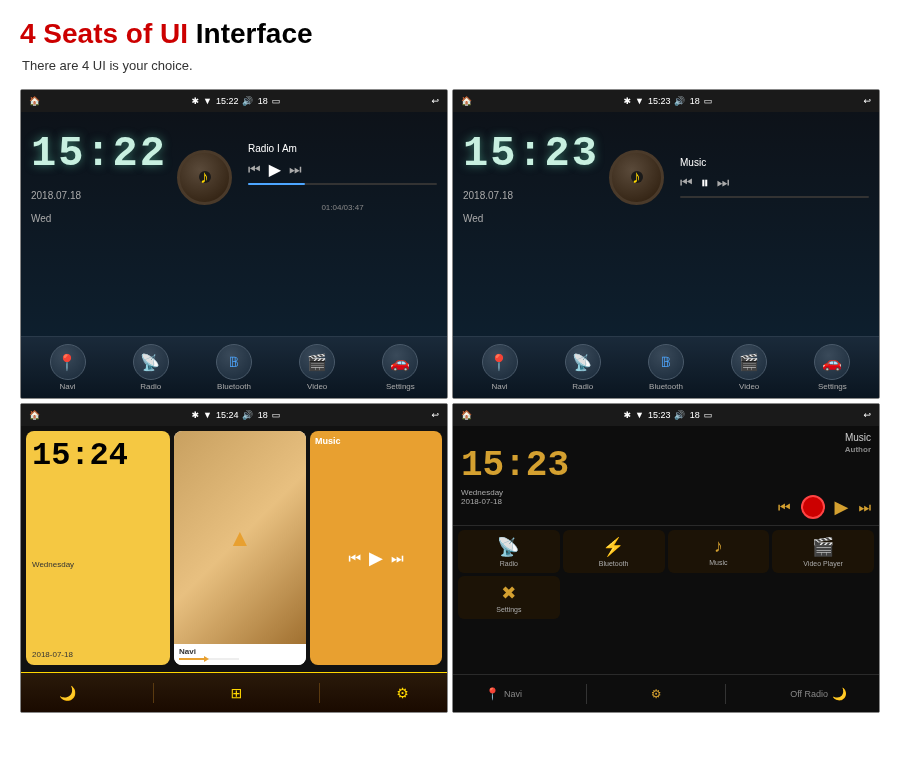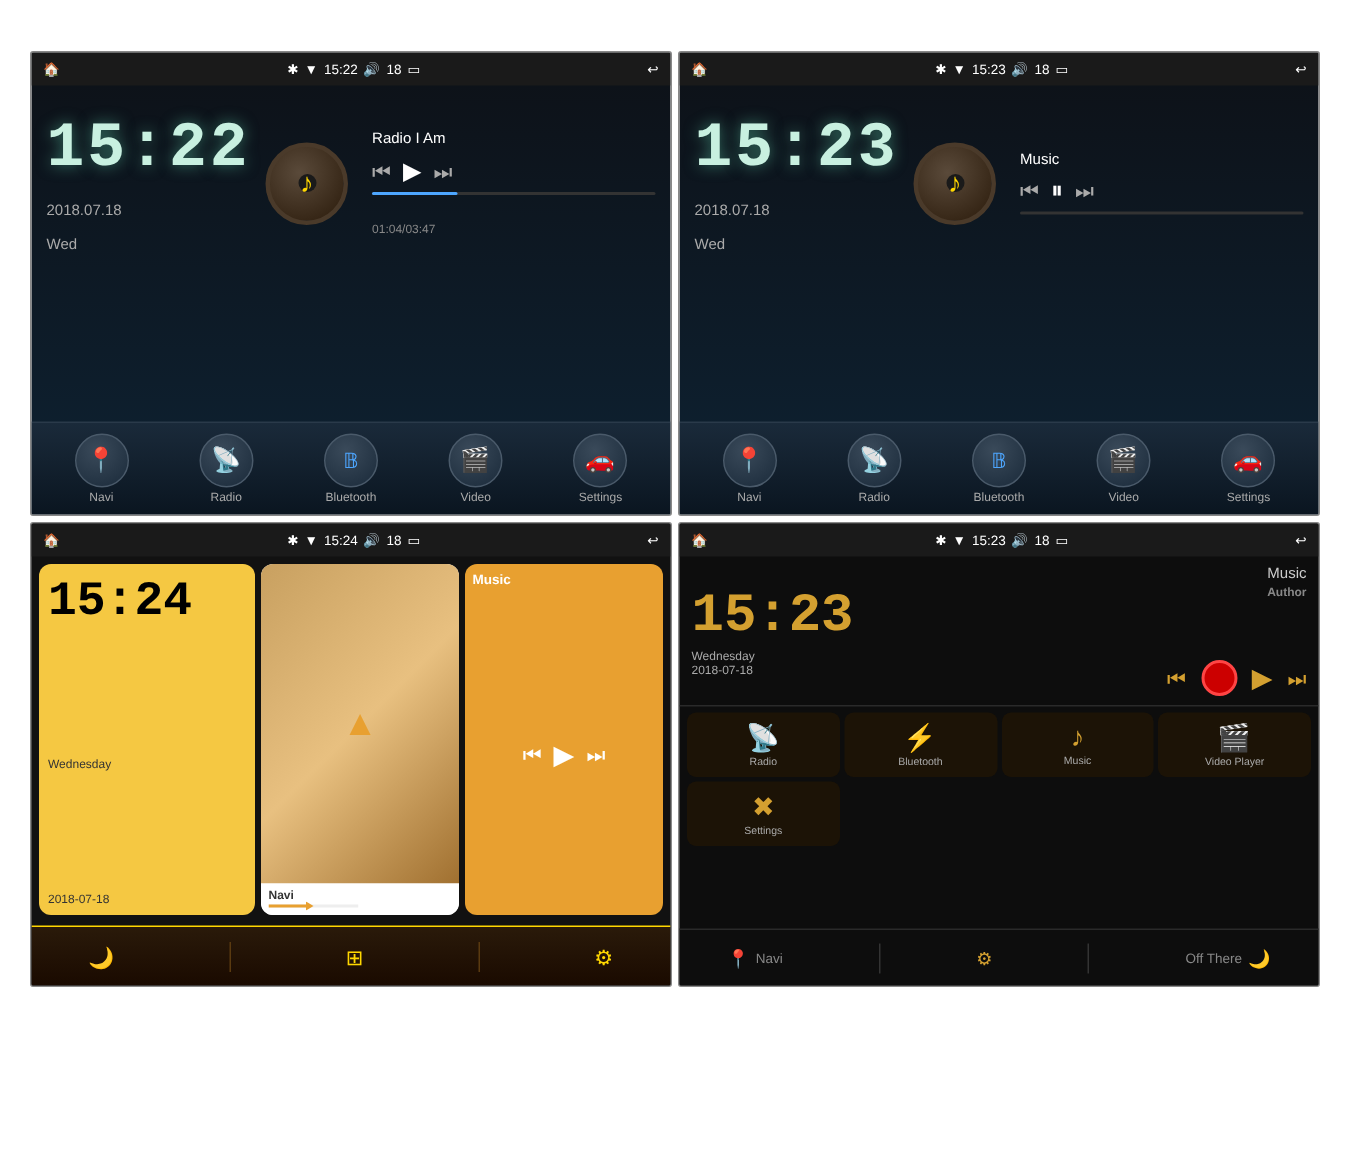--- a/index.html
+++ b/index.html
@@ -154,21 +154,21 @@
     .progress-fill {
       height: 100%;
       background: #4da6ff;
       width: 30%;
       border-radius: 1px;
     }
     .time-elapsed {
       font-size: 8px;
       color: #888;
       margin-top: 18px;
-      text-align: left;
+      text-align: center;
     }
 
     
     .bottom-nav {
       display: flex;
       align-items: center;
       justify-content: space-around;
       padding: 6px 5px;
       background: linear-gradient(180deg, #1a2a3a 0%, #0a1520 100%);
       border-top: 1px solid #2a3a4a;
@@ -222,20 +222,25 @@
     }
     .screen3-btn {
       color: #ffd700;
       font-size: 14px;
     }
   </style>
 </head>
 <body>
 
 <div class="header">
+  <h1>
+    <span class="red">4 Seats of UI</span>
+    <span>Interface</span>
+  </h1>
+  <p>There are 4 UI is your choice.</p>
 </div>
 
 <div class="screens-grid">
 
   <div class="screen screen-dark">
 
     <div class="status-bar">
       <div class="left">
         <span>🏠</span>
       </div>
@@ -521,19 +526,19 @@
       <div style="display:flex;align-items:center;gap:4px;">
         <span style="font-size:12px;color:#d4a030;">📍</span>
         <span style="font-size:9px;color:#888;">Navi</span>
       </div>
       <div style="width:1px;height:20px;background:#333;"></div>
       <div style="display:flex;align-items:center;gap:4px;">
         <span style="font-size:12px;color:#d4a030;">⚙</span>
       </div>
       <div style="width:1px;height:20px;background:#333;"></div>
       <div style="display:flex;align-items:center;gap:4px;">
-        <span style="font-size:9px;color:#888;">Off There</span>
+        <span style="font-size:9px;color:#888;">Off Radio</span>
         <span style="font-size:12px;color:#d4a030;">🌙</span>
       </div>
     </div>
   </div>
 
 </div>
 
 </body></html>

